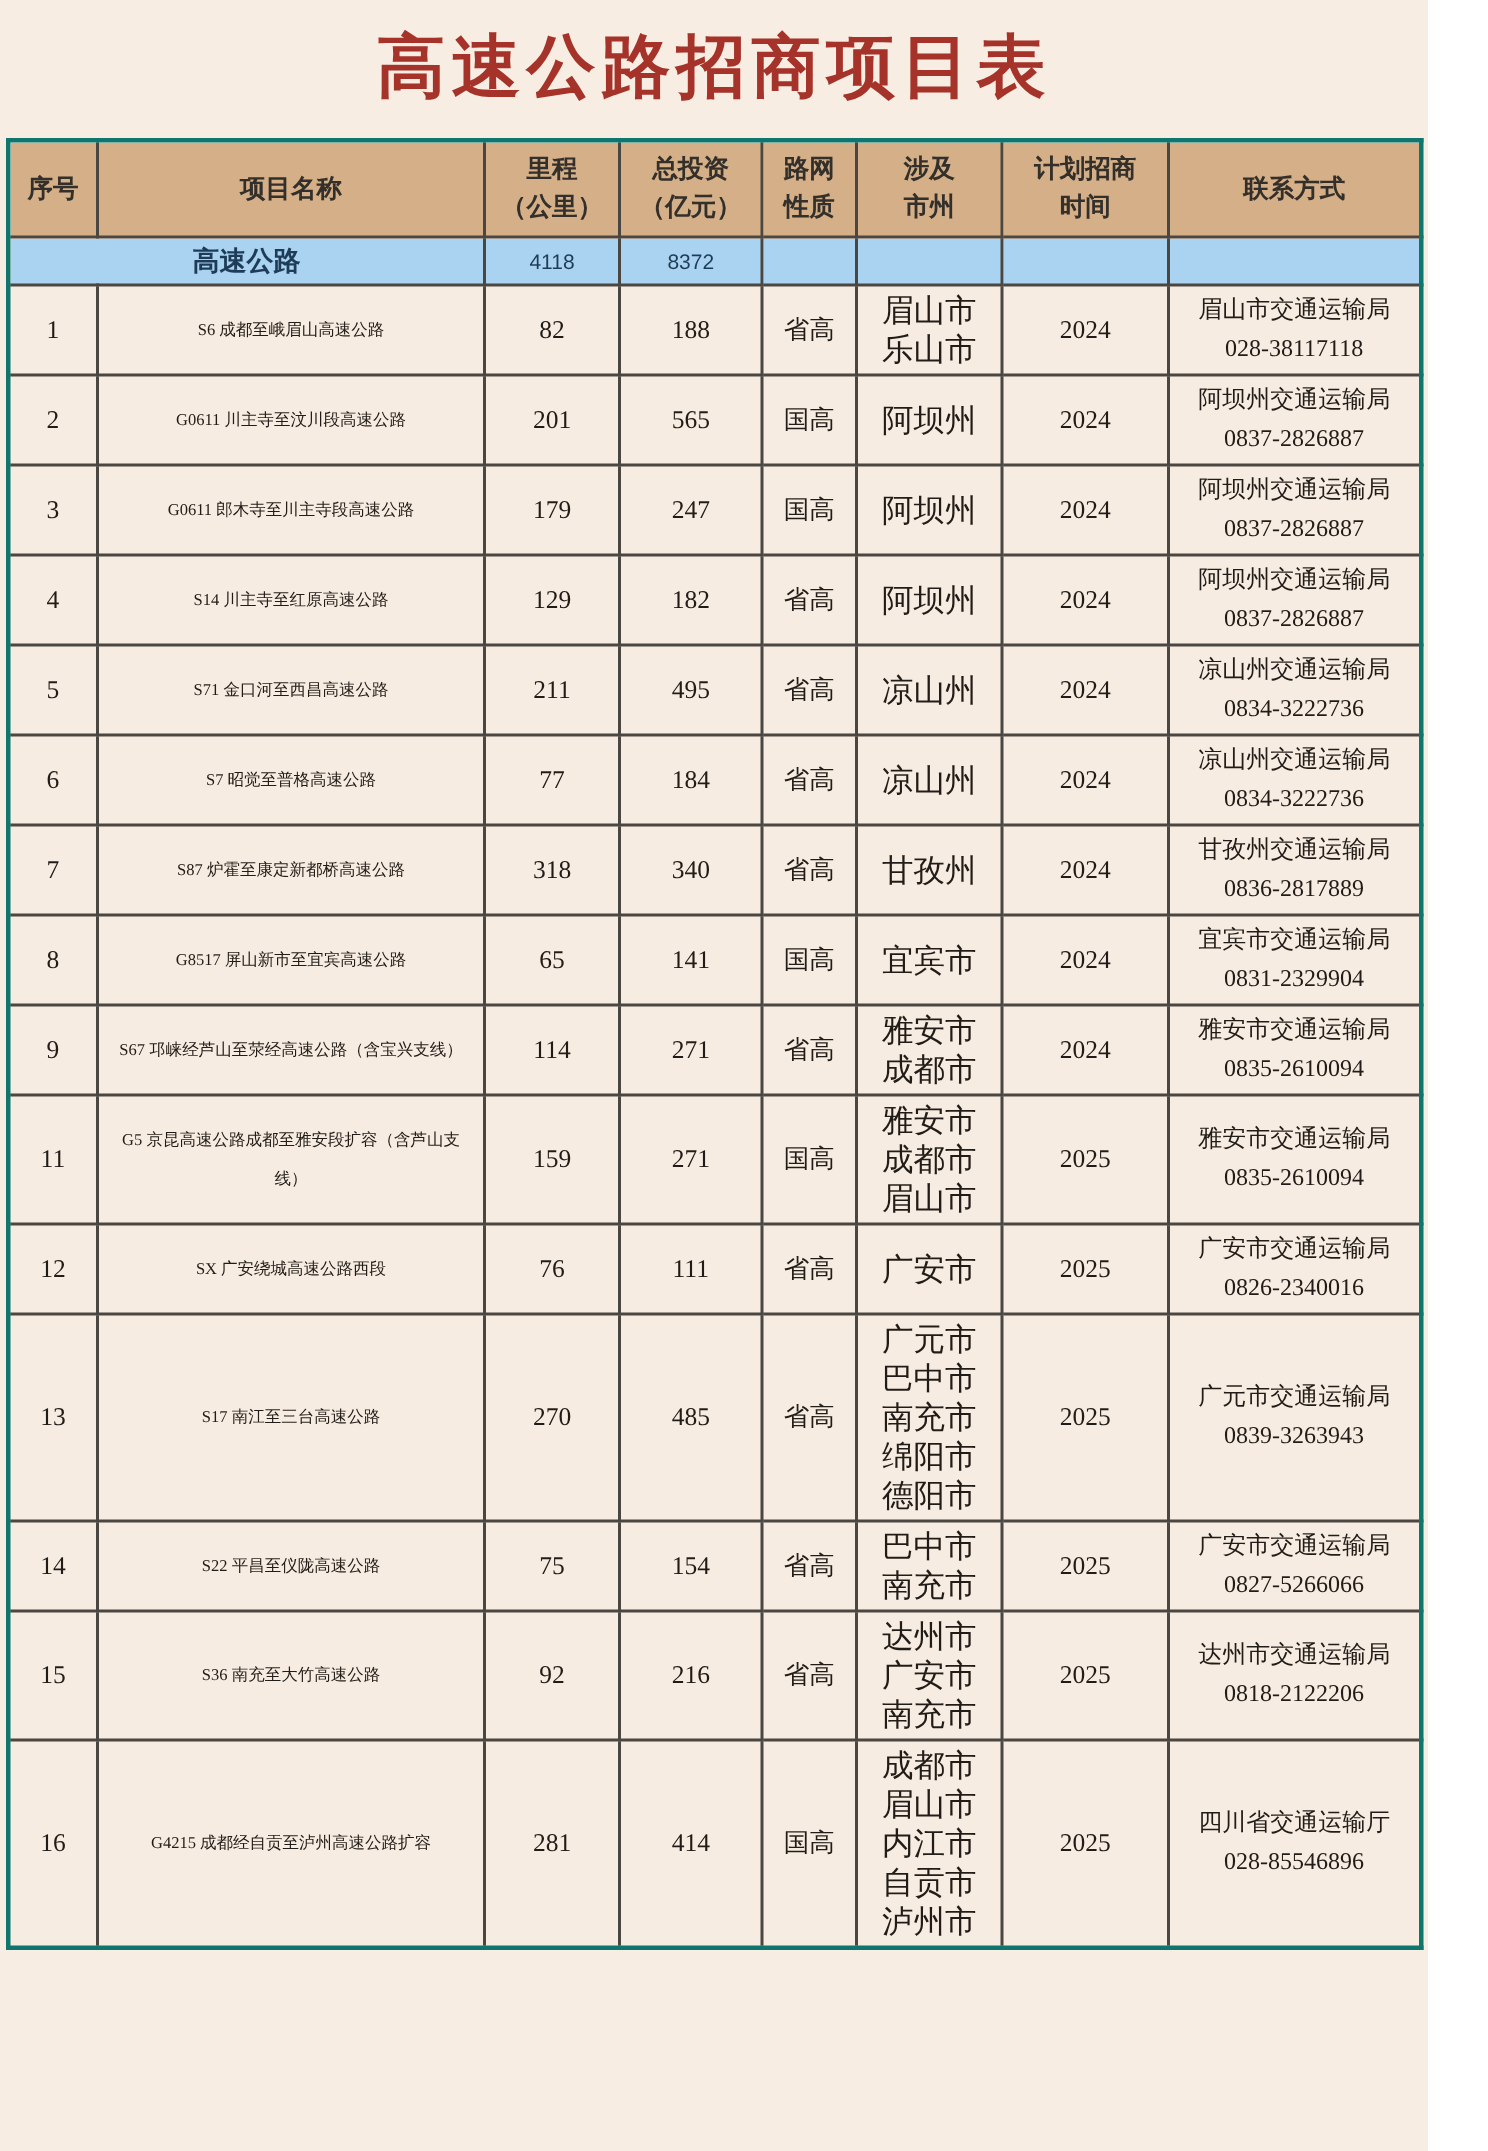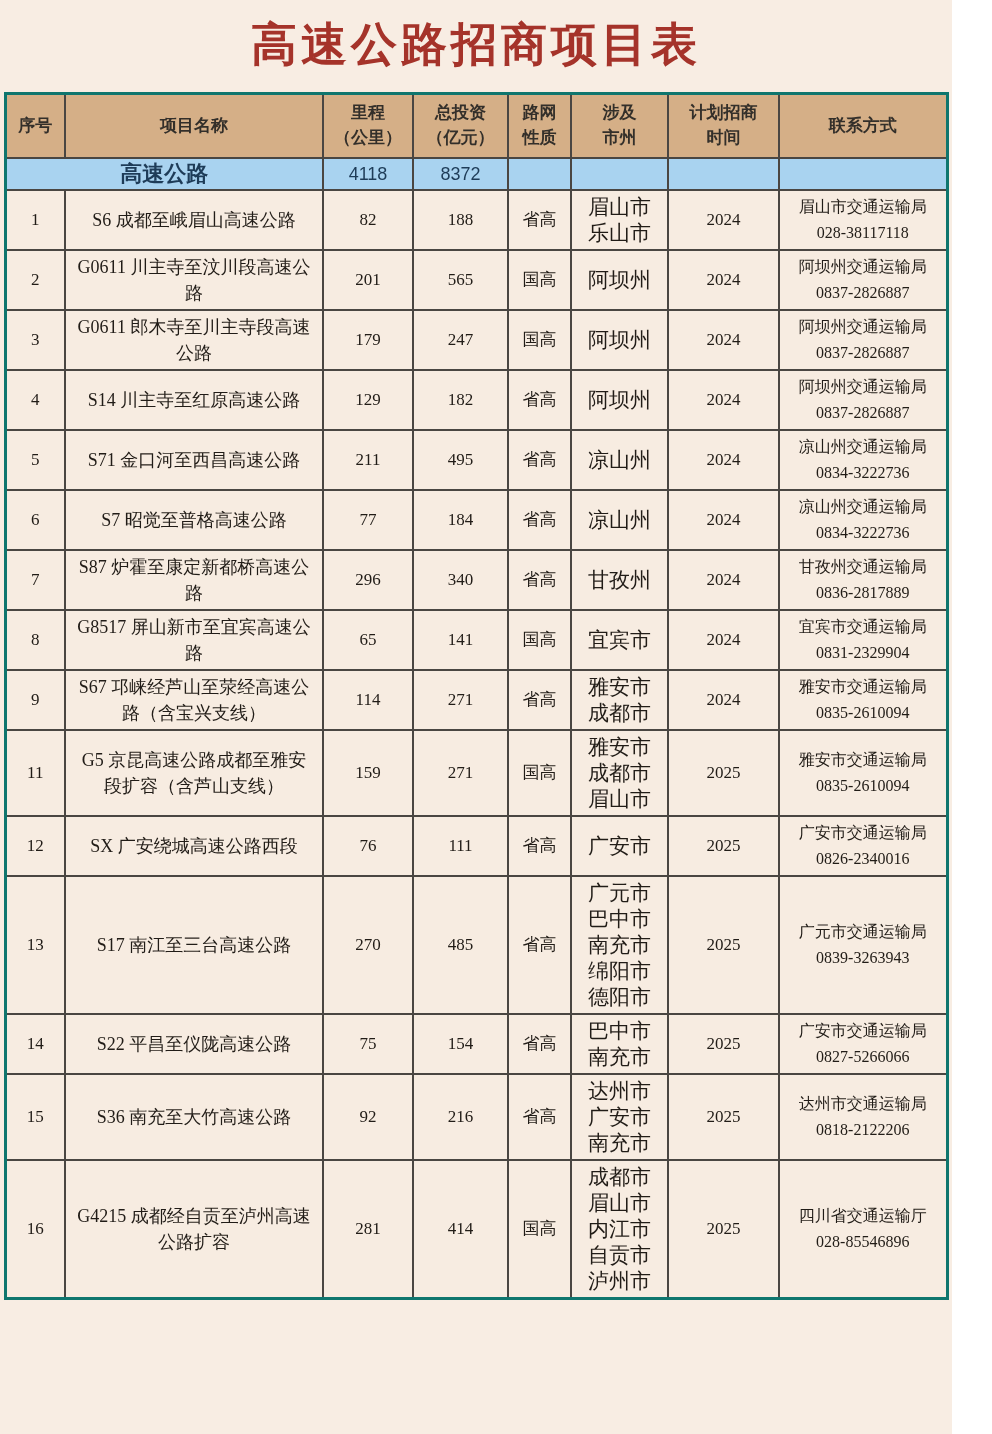--- a/index.html
+++ b/index.html
@@ -41,34 +41,34 @@
     font-size: 17px;
     color: #332f2a;
     height: 58px;
     line-height: 1.45;
     white-space: pre-line;
     padding: 2px;
   }
   tr.summary-row td {
     background: #a9d3f0;
     font-family: "Liberation Sans", sans-serif;
-    font-size: 18px;
+    font-size: 14px;
     color: #1e3c58;
     height: 28px;
     padding: 1px 2px;
   }
-  tr.summary-row td.summary-name { font-weight: bold; font-size: 22px; font-family: Liberation Serif, serif; }
+  tr.summary-row td.summary-name { font-weight: bold; font-size: 18px; font-family: Liberation Serif, serif; }
   tbody td {
     background: #f7ece1;
     font-size: 17px;
     color: #211c17;
     line-height: 26px;
     padding: 3px 4px;
   }
-  td.name-cell { font-size: 18px; padding: 3px 8px; margin-left: 23px; }
+  td.name-cell { font-size: 11px; padding: 3px 8px; margin-left: 23px; }
   td.contact-cell { font-size: 16px; }
   td.regions-cell { font-size: 21px; font-family: Liberation Serif, serif; }
 </style>
 </head>
 <body>
 
 <div class="page">
   <div class="title">高速公路招商项目表</div>
 
   <table class="projects">
@@ -197,21 +197,21 @@
           </td>
           <td>2024</td>
           <td class="contact-cell">
             <div>凉山州交通运输局</div>
             <div>0834-3222736</div>
           </td>
         </tr>
         <tr>
           <td>7</td>
           <td class="name-cell">S87 炉霍至康定新都桥高速公路</td>
-          <td>296</td>
+          <td>318</td>
           <td>340</td>
           <td>省高</td>
           <td class="regions-cell">
             <div>甘孜州</div>
           </td>
           <td>2024</td>
           <td class="contact-cell">
             <div>甘孜州交通运输局</div>
             <div>0836-2817889</div>
           </td>

